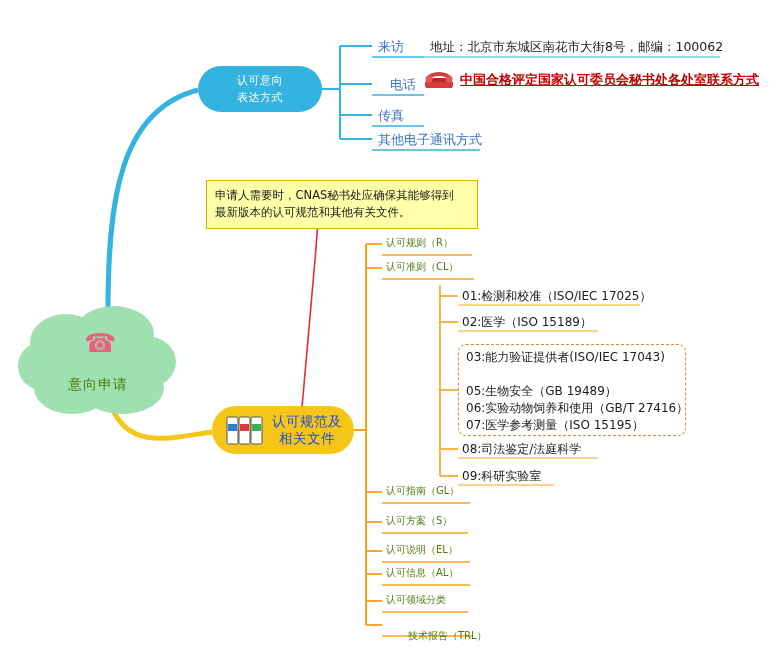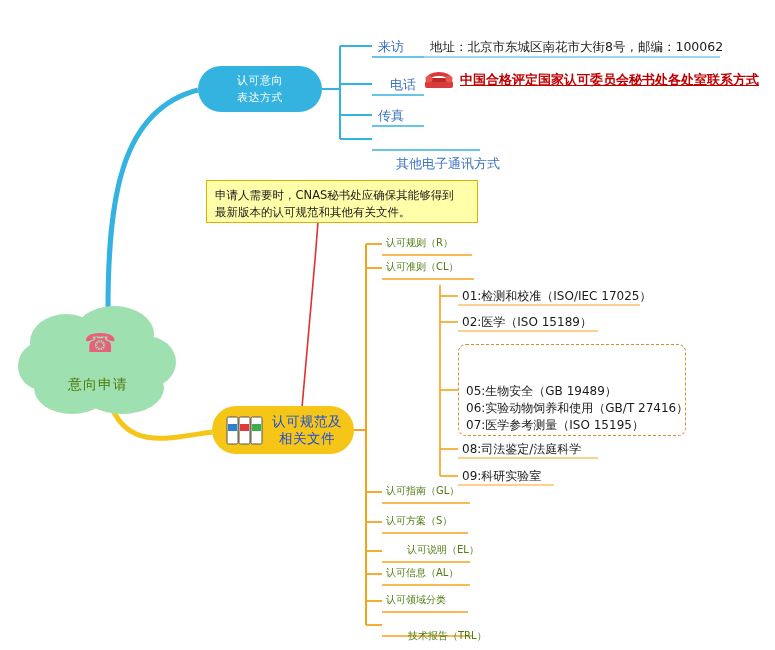--- a/index.html
+++ b/index.html
@@ -140,21 +140,21 @@
     height: 22px;
   }
 
   
   .note-box {
     left: 206px;
     top: 180px;
     width: 272px;
     background: #ffffaa;
     border: 1px solid #e0b000;
-    padding: 6px 8px 1px 8px;
+    padding: 6px 8px 7px 8px;
     font-size: 11.5px;
     line-height: 17px;
     color: #1a1a1a;
   }
 
   
   .item {
     font-size: 10px;
     color: #4d7c0f;
     white-space: nowrap;
@@ -253,21 +253,21 @@
   </div>
 
   <div class="node blue-oval">
     <span>认可意向</span>
     <span>表达方式</span>
   </div>
 
   <div class="node b2" style="left:378px; top:38px;">来访</div>
   <div class="node b2" style="left:378px; top:76px;margin-left:12px;">电话</div>
   <div class="node b2" style="left:378px; top:107px;">传真</div>
-  <div class="node b2" style="left:396px; top:131px;margin-top:24px;">其他电子通讯方式</div>
+  <div class="node b2" style="left:378px; top:131px;">其他电子通讯方式</div>
 
   <div class="node addr-text" style="left:430px; top:39px;">地址：北京市东城区南花市大街8号，邮编：100062</div>
 
   <svg class="tel-icon" viewBox="0 0 30 22">
     <rect x="1" y="13" width="28" height="7" rx="2" fill="#d93a3a"></rect>
     <rect x="3" y="10" width="24" height="4" rx="1.5" fill="#b82a2a"></rect>
     <path d="M4 12 C4 4, 26 4, 26 12" stroke="#d93a3a" stroke-width="4" fill="none" stroke-linecap="round"></path>
     <circle cx="5" cy="11" r="3.5" fill="#e85555"></circle>
     <circle cx="25" cy="11" r="3.5" fill="#e85555"></circle>
   </svg>
@@ -291,29 +291,30 @@
     <div class="txt">
       <div>认可规范及</div>
       <div>相关文件</div>
     </div>
   </div>
 
   <div class="node item" style="left:386px; top:236px;">认可规则（R）</div>
   <div class="node item" style="left:386px; top:260px;">认可准则（CL）</div>
   <div class="node item" style="left:386px; top:484px;">认可指南（GL）</div>
   <div class="node item" style="left:386px; top:514px;">认可方案（S）</div>
-  <div class="node item" style="left:386px; top:543px;margin-left:21px;">认可说明（EL）</div>
+  <div class="node item" style="left:386px; top:543px;">认可说明（EL）</div>
   <div class="node item" style="left:386px; top:566px;">认可信息（AL）</div>
   <div class="node item" style="left:386px; top:593px;">认可领域分类</div>
   <div class="node item" style="left:408px; top:617px;margin-top:12px;">技术报告（TRL）</div>
 
   <div class="node item-dash" style="left:462px; top:288px;">01:检测和校准（ISO/IEC 17025）</div>
   <div class="node item-dash" style="left:462px; top:314px;">02:医学（ISO 15189）</div>
 
   <div class="node dashed-box"></div>
+  <div class="node item-dash" style="left:466px; top:349px;">03:能力验证提供者(ISO/IEC 17043)</div>
   <div class="node item-dash" style="left:466px; top:383px;">05:生物安全（GB 19489）</div>
   <div class="node item-dash" style="left:466px; top:400px;">06:实验动物饲养和使用（GB/T 27416）</div>
   <div class="node item-dash" style="left:466px; top:417px;">07:医学参考测量（ISO 15195）</div>
 
   <div class="node item-dash" style="left:462px; top:441px;">08:司法鉴定/法庭科学</div>
   <div class="node item-dash" style="left:462px; top:468px;">09:科研实验室</div>
 
 </div>
 
 </body></html>

